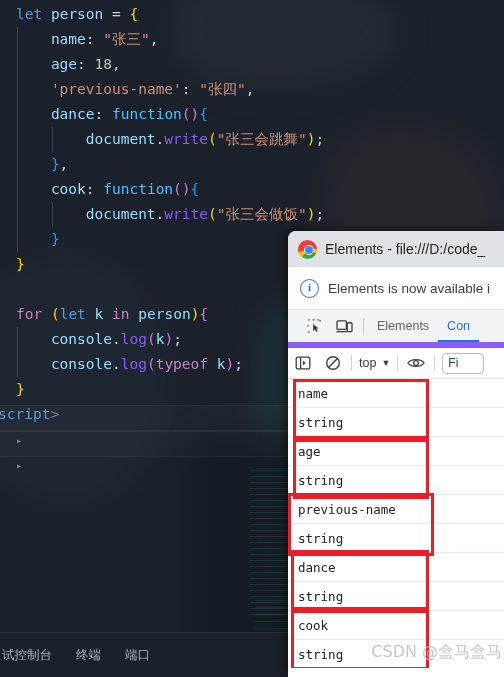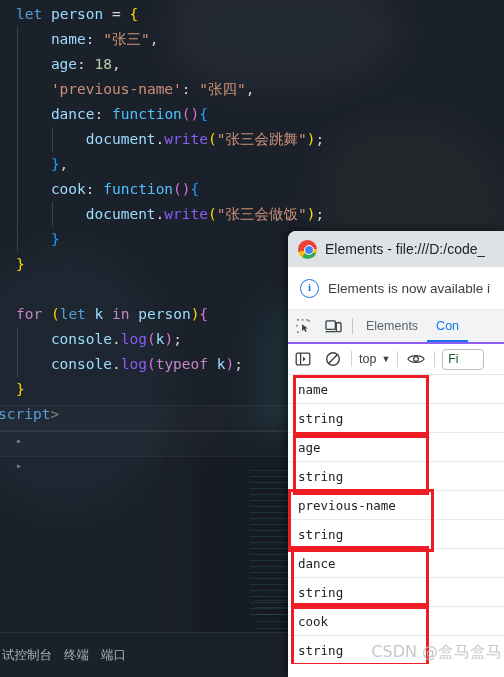--- a/index.html
+++ b/index.html
@@ -61,21 +61,21 @@
 
   .fold-arrow{color:#7b848f;font-size:10px;}
   .hl-line{position:absolute;left:0;width:504px;height:25px;background:rgba(255,255,255,.018);
            border-top:1px solid rgba(255,255,255,.05);border-bottom:1px solid rgba(255,255,255,.05);}
 
   
   #panel{
     position:absolute;left:0;bottom:0;width:504px;height:44px;
     background:#1b212b;border-top:1px solid #2a323e;
   }
-  #panel .tabs{display:flex;align-items:center;height:44px;padding-left:0px;gap:8px;color:#a9b2bd;font-size:12.5px;}
+  #panel .tabs{display:flex;align-items:center;height:44px;padding-left:0px;gap:20px;color:#a9b2bd;font-size:12.5px;}
   #panel .tab{padding:0 2px;cursor:default;white-space:nowrap;}
 
   
   #devtools{
     position:absolute;left:288px;top:231px;width:216px;height:446px;
     background:#ffffff;
     border-top-left-radius:8px;
     box-shadow:-3px -2px 10px rgba(0,0,0,.45);
     overflow:hidden;
     font-family:"Liberation Sans", sans-serif;
@@ -89,21 +89,21 @@
     background:conic-gradient(from -35deg,#ea4335 0deg 120deg,#fbbc05 120deg 150deg,#34a853 150deg 250deg,#fbbc05 250deg 290deg,#ea4335 290deg 360deg);}
   .chrome-logo::after{content:"";position:absolute;left:50%;top:50%;width:8px;height:8px;margin:-4px 0 0 -4px;
     border-radius:50%;background:#4285f4;border:1.5px solid #fff;}
 
   #dt-info{height:42px;background:#fff;display:flex;align-items:center;gap:9px;padding-left:12px;
            border-bottom:1px solid #e6e6e6;}
   #dt-info .txt{font-size:13.5px;color:#3c4043;white-space:nowrap;}
   .info-icon{width:17px;height:17px;border-radius:50%;border:1.6px solid #1a73e8;color:#1a73e8;
     font-size:11px;line-height:14px;text-align:center;font-family:"Liberation Serif",serif;flex:0 0 auto;font-weight:bold;}
 
-  #dt-tabs{height:32px;background:#f1f3f4;display:flex;align-items:center;gap:0;border-bottom:2px solid #8b5cf6;}
+  #dt-tabs{height:32px;background:#f1f3f4;display:flex;align-items:center;gap:0;border-bottom:6px solid #8b5cf6;padding-left:11px;}
   #dt-tabs .ic{width:30px;height:32px;display:flex;align-items:center;justify-content:center;}
   #dt-tabs .sep{width:1px;height:16px;background:#c4c7ca;margin:0 4px;}
   #dt-tabs .tb{font-size:12.5px;color:#5f6368;padding:0 9px;height:32px;line-height:32px;white-space:nowrap;}
   #dt-tabs .tb.active{color:#1a73e8;box-shadow:inset 0 -2px 0 #1a73e8;}
 
   #dt-toolbar{height:30px;background:#fff;display:flex;align-items:center;border-bottom:1px solid #e6e6e6;}
   #dt-toolbar .ic{width:30px;height:30px;display:flex;align-items:center;justify-content:center;}
   #dt-toolbar .sep{width:1px;height:16px;background:#d0d3d6;margin:0 3px;}
   #dt-toolbar .ctx{font-size:12.5px;color:#3c4043;display:flex;align-items:center;gap:5px;padding:0 4px;}
   #dt-toolbar .caret{font-size:9px;color:#3c4043;}

